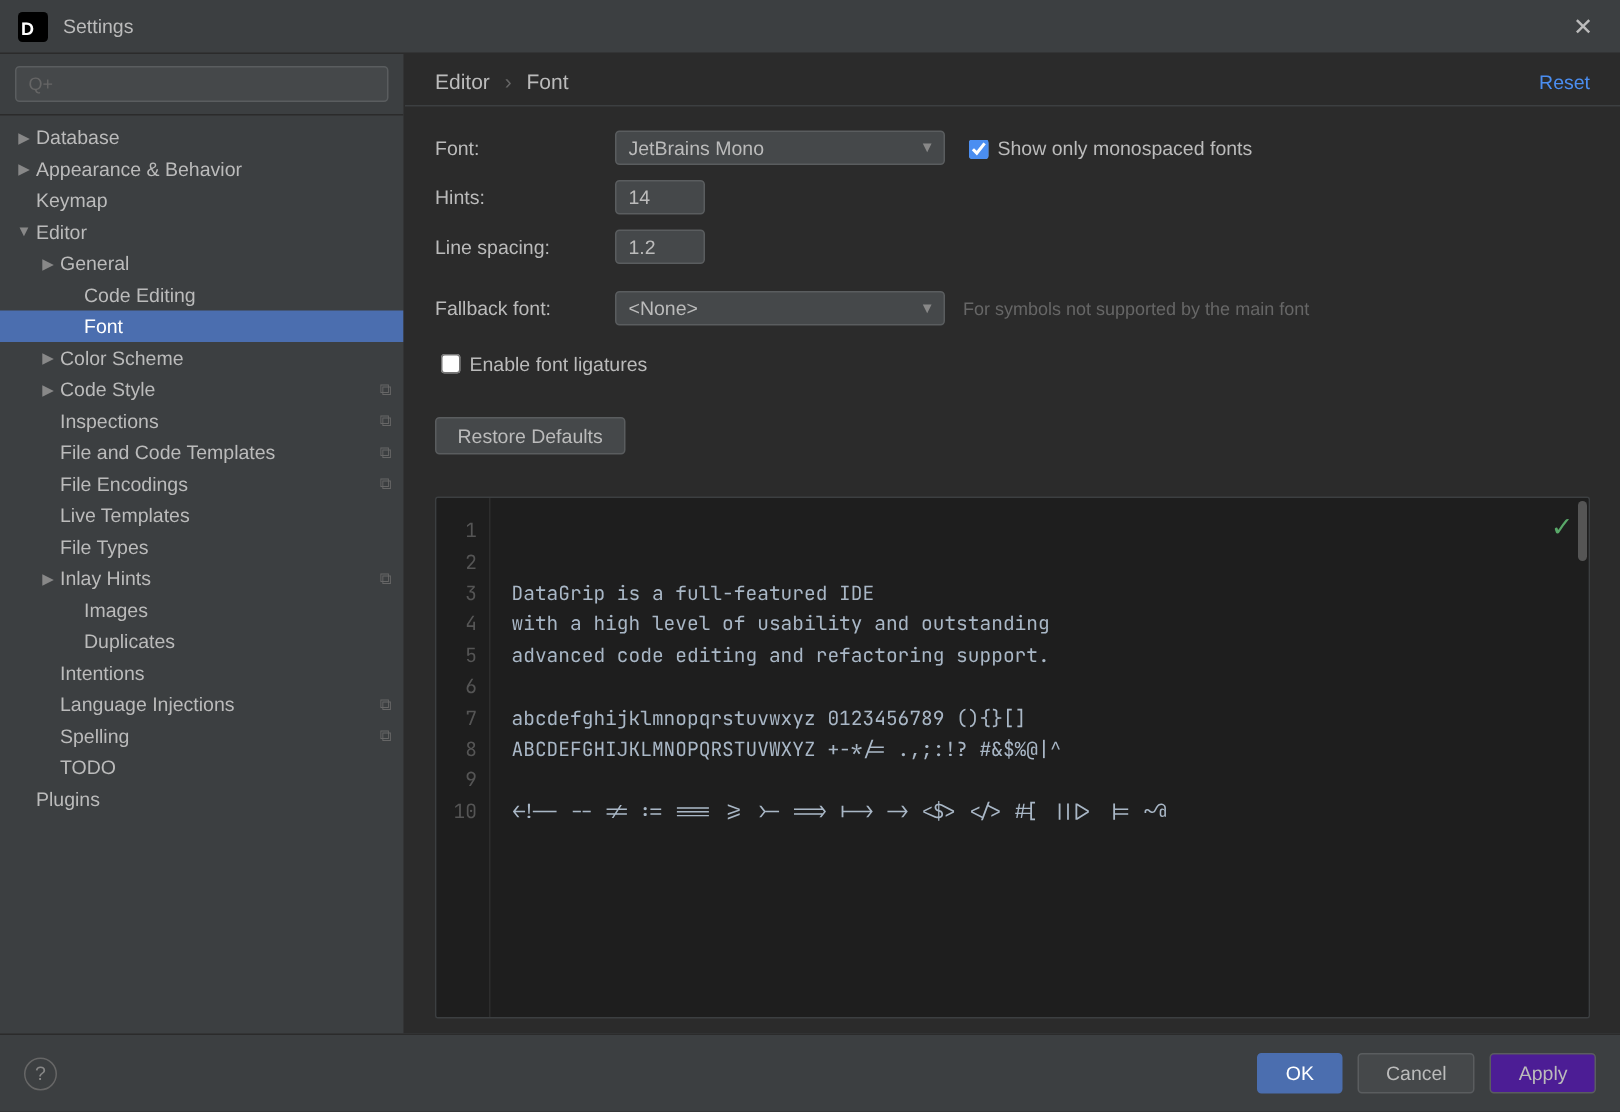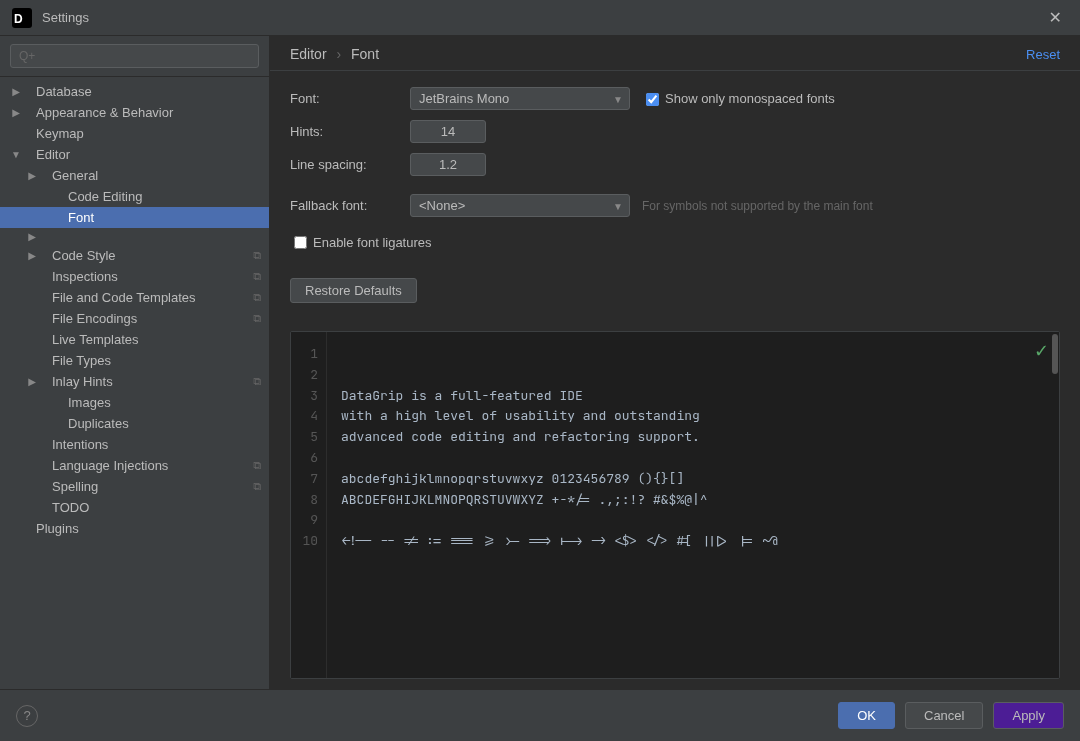--- a/index.html
+++ b/index.html
@@ -100,21 +100,21 @@
     }
     .tree-item .expand-icon {
       width: 16px;
       text-align: center;
       font-size: 10px;
       color: #888;
       flex-shrink: 0;
     }
     .tree-item.selected .expand-icon { color: #ccc; }
 
-    .tree-item .item-label { flex: 1; margin-left: 12px; }
+    .tree-item .item-label { flex: 1; }
     .tree-item .copy-icon {
       font-size: 11px;
       color: #666;
       margin-left: 4px;
     }
 
     .indent-1 { padding-left: 8px; }
     .indent-2 { padding-left: 24px; }
     .indent-3 { padding-left: 40px; }
 
@@ -206,23 +206,23 @@
       cursor: pointer;
     }
 
     .size-input {
       background: #45484a;
       border: 1px solid #5a5d5f;
       border-radius: 3px;
       color: #bbbbbb;
       padding: 3px 8px;
       font-size: 13px;
-      width: 76px;
+      width: 60px;
       outline: none;
-      text-align: center;
+      text-align: left;
     }
 
     .fallback-note {
       color: #666;
       font-size: 12px;
       margin-left: 12px;
     }
 
     .form-section-spacer {
       height: 8px;
@@ -405,20 +405,21 @@
         <div class="tree-item indent-3 ">
           <span class="expand-icon"></span>
           <span class="item-label">Code Editing</span>
         </div>
         <div class="tree-item indent-3 selected">
           <span class="expand-icon"></span>
           <span class="item-label">Font</span>
         </div>
         <div class="tree-item indent-2 ">
           <span class="expand-icon">▶</span>
+          <span class="item-label">Color Scheme</span>
         </div>
         <div class="tree-item indent-2 ">
           <span class="expand-icon">▶</span>
           <span class="item-label">Code Style</span>
           <span class="copy-icon">⧉</span>
         </div>
         <div class="tree-item indent-2 ">
           <span class="expand-icon"></span>
           <span class="item-label">Inspections</span>
           <span class="copy-icon">⧉</span>

